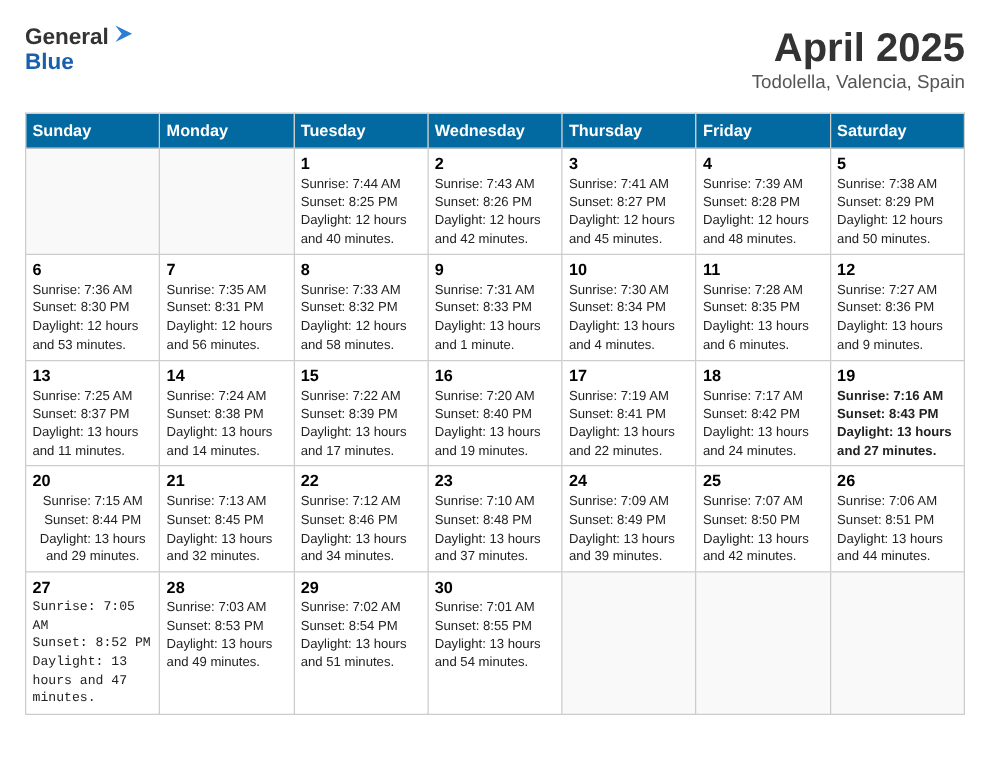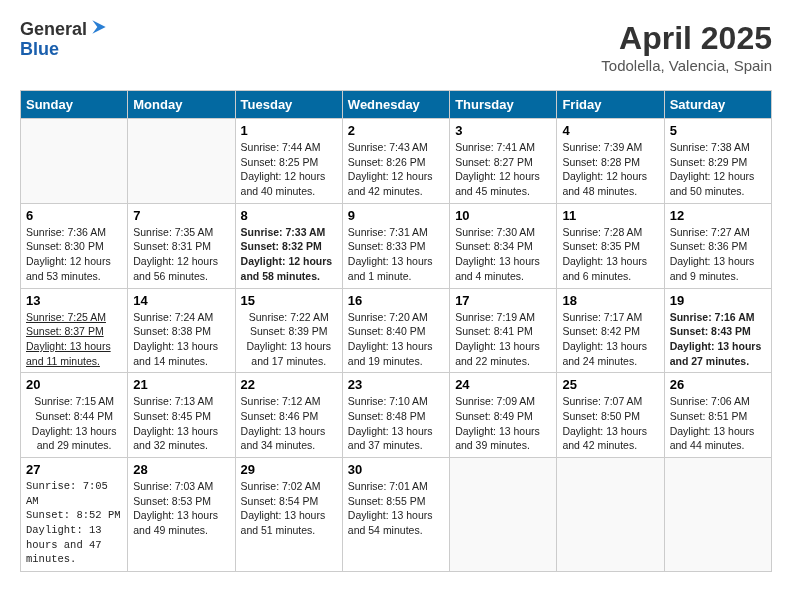--- a/index.html
+++ b/index.html
@@ -165,21 +165,21 @@
 Daylight: 12 hours and 53 minutes.</div>
         </td>
         <td>
           <span class="day-num">7</span>
           <div class="day-detail" style="white-space: pre-line;">Sunrise: 7:35 AM
 Sunset: 8:31 PM
 Daylight: 12 hours and 56 minutes.</div>
         </td>
         <td>
           <span class="day-num">8</span>
-          <div class="day-detail" style="white-space: pre-line; font-weight: bold;">Sunrise: 7:33 AM
+          <div class="day-detail" style="white-space: pre-line;">Sunrise: 7:33 AM
 Sunset: 8:32 PM
 Daylight: 12 hours and 58 minutes.</div>
         </td>
         <td>
           <span class="day-num">9</span>
           <div class="day-detail" style="white-space: pre-line;">Sunrise: 7:31 AM
 Sunset: 8:33 PM
 Daylight: 13 hours and 1 minute.</div>
         </td>
         <td>
@@ -197,33 +197,33 @@
         <td>
           <span class="day-num">12</span>
           <div class="day-detail" style="white-space: pre-line;">Sunrise: 7:27 AM
 Sunset: 8:36 PM
 Daylight: 13 hours and 9 minutes.</div>
         </td>
       </tr>
       <tr>
         <td>
           <span class="day-num">13</span>
-          <div class="day-detail" style="white-space: pre-line; text-decoration: underline;">Sunrise: 7:25 AM
+          <div class="day-detail" style="white-space: pre-line;">Sunrise: 7:25 AM
 Sunset: 8:37 PM
 Daylight: 13 hours and 11 minutes.</div>
         </td>
         <td>
           <span class="day-num">14</span>
           <div class="day-detail" style="white-space: pre-line;">Sunrise: 7:24 AM
 Sunset: 8:38 PM
 Daylight: 13 hours and 14 minutes.</div>
         </td>
         <td>
           <span class="day-num">15</span>
-          <div class="day-detail" style="white-space: pre-line; text-align: center;">Sunrise: 7:22 AM
+          <div class="day-detail" style="white-space: pre-line;">Sunrise: 7:22 AM
 Sunset: 8:39 PM
 Daylight: 13 hours and 17 minutes.</div>
         </td>
         <td>
           <span class="day-num">16</span>
           <div class="day-detail" style="white-space: pre-line;">Sunrise: 7:20 AM
 Sunset: 8:40 PM
 Daylight: 13 hours and 19 minutes.</div>
         </td>
         <td>

